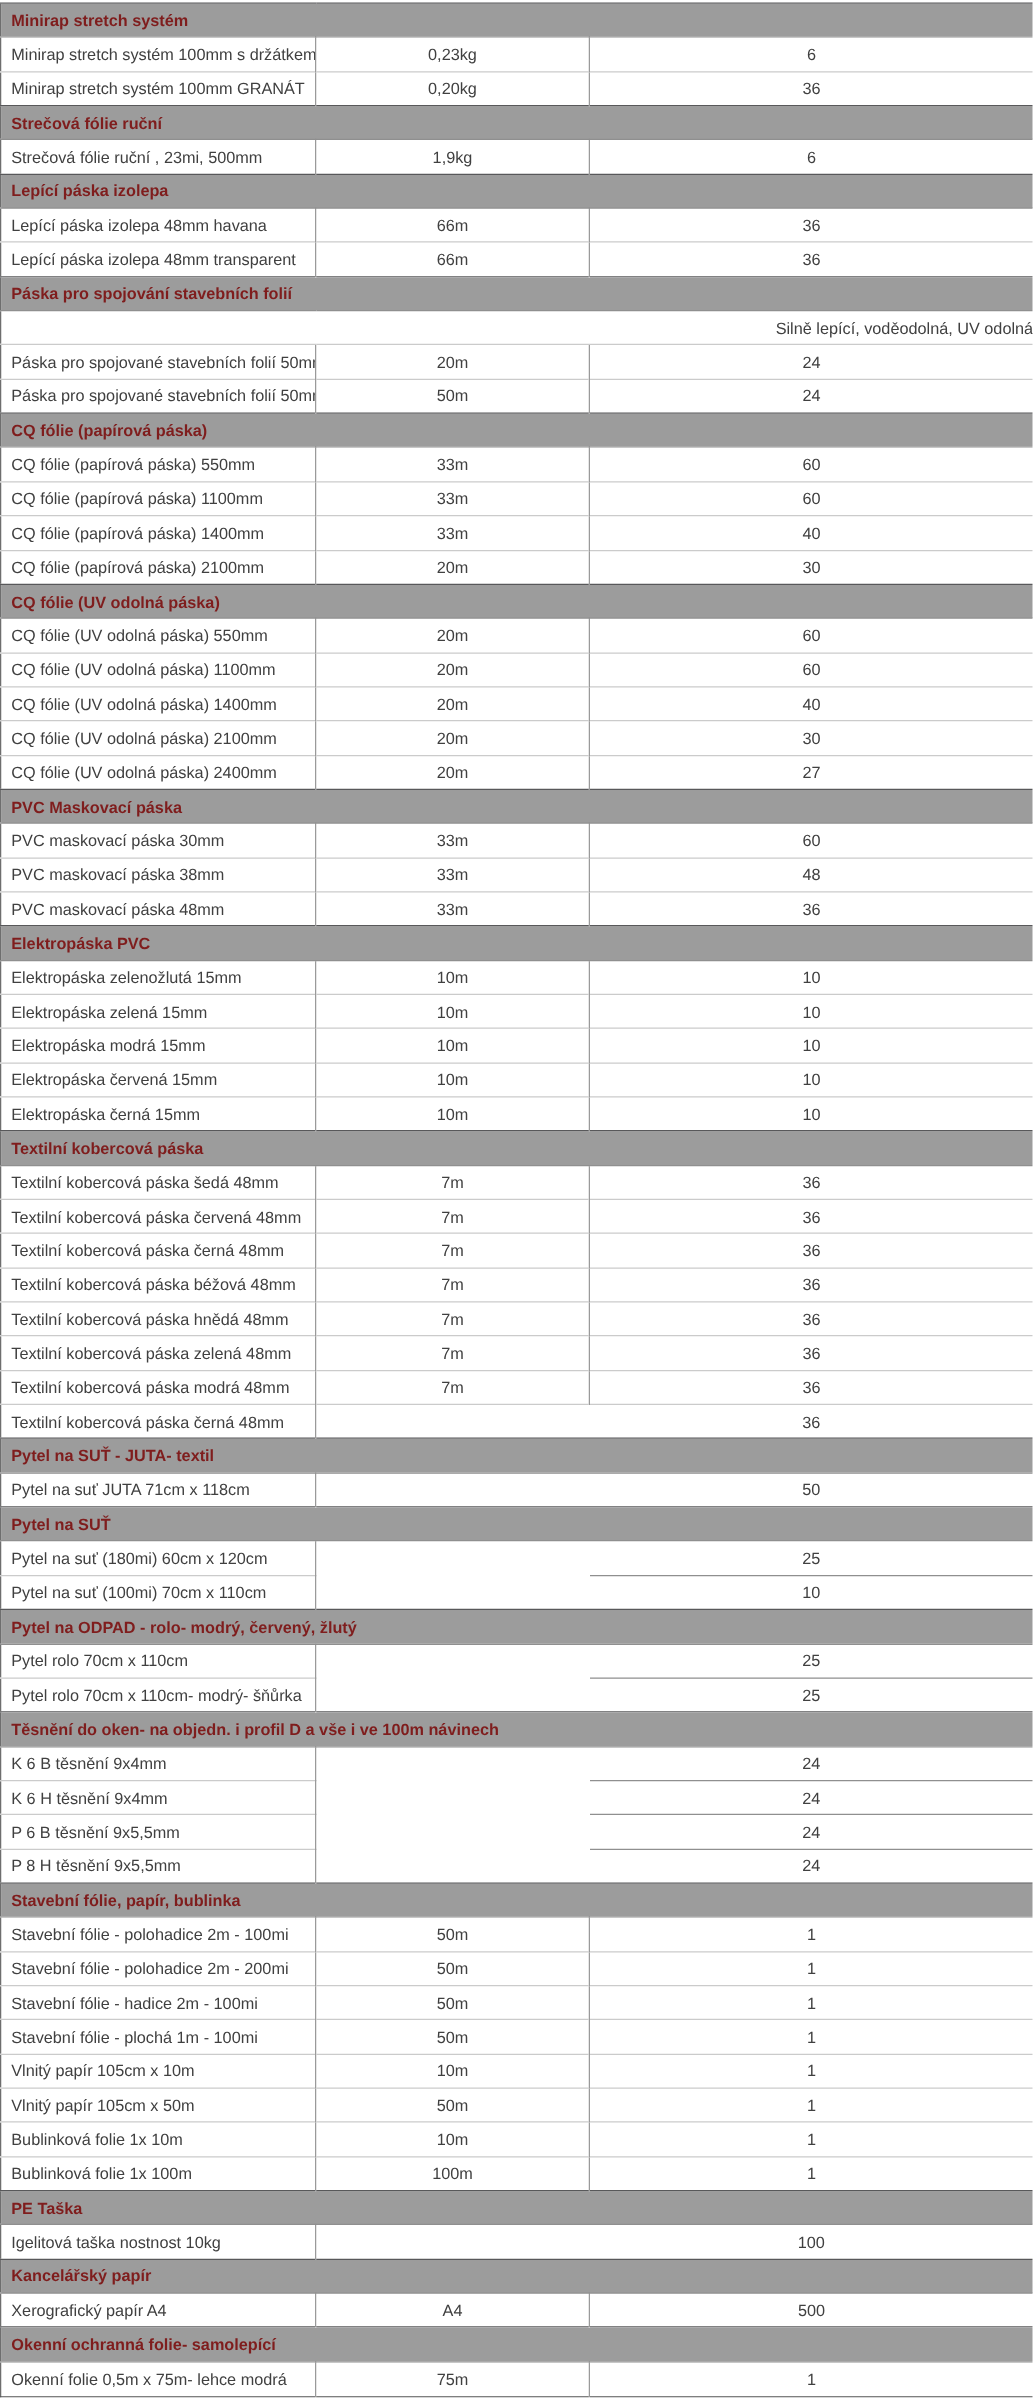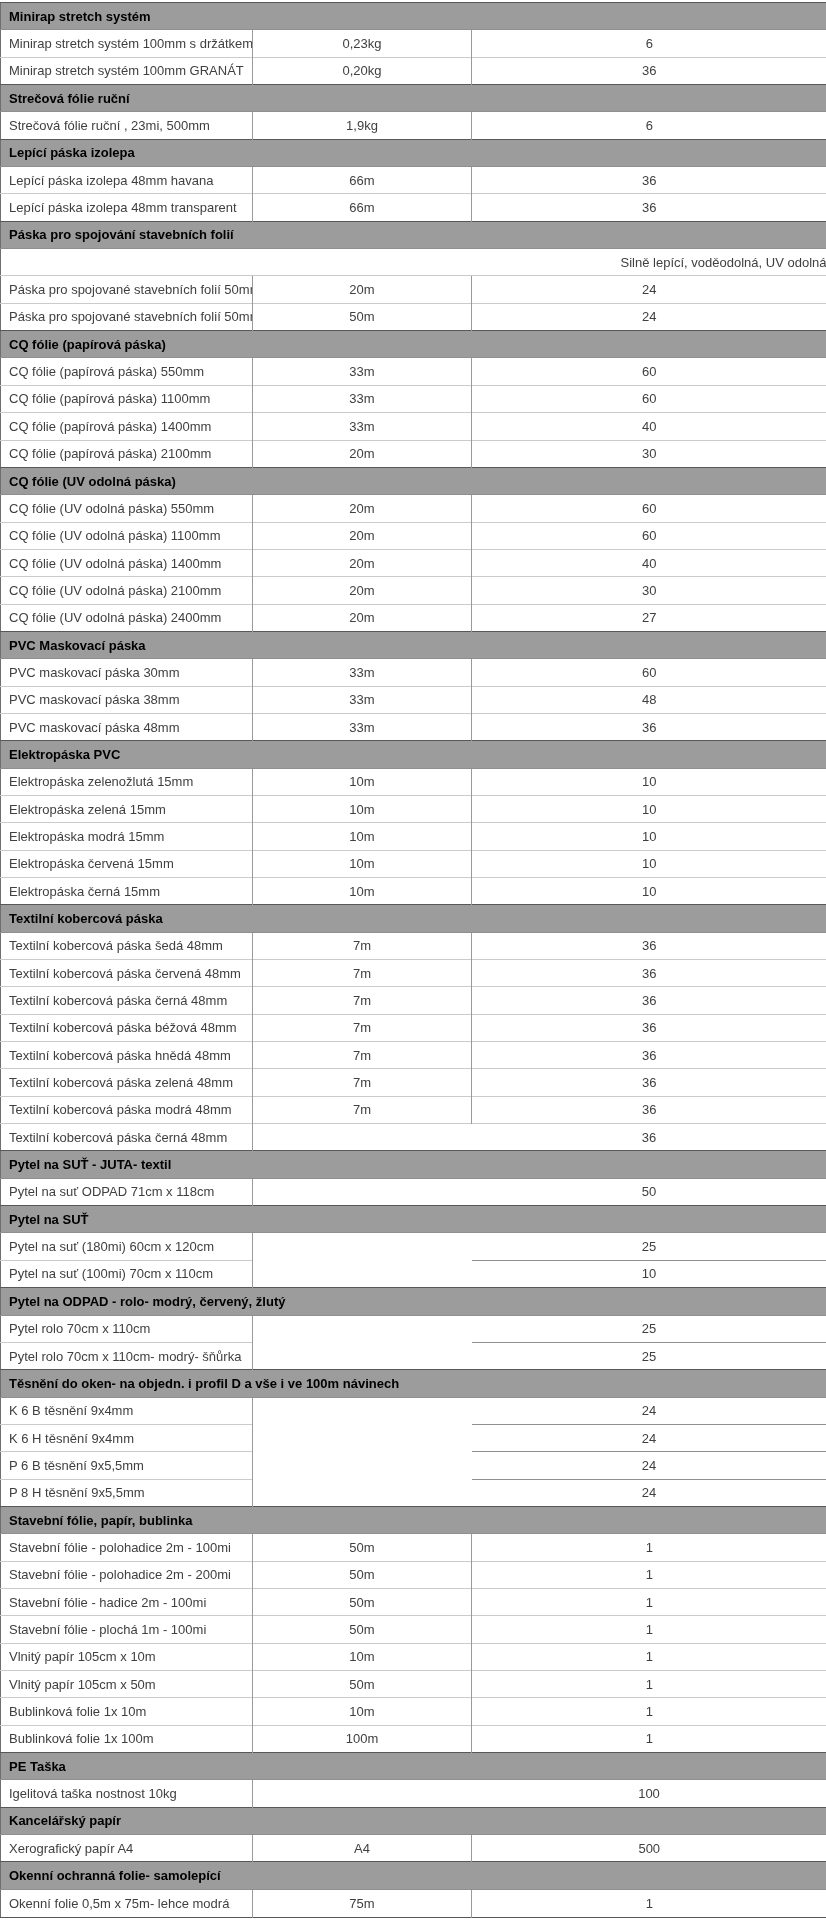--- a/index.html
+++ b/index.html
@@ -16,21 +16,21 @@
   td {
     font-size: 13px;
     color: #404040;
     vertical-align: middle;
     padding: 0;
     overflow: hidden;
     white-space: nowrap;
   }
   td.hdr {
     background: #9c9c9c;
-    color: #000000;
+    color: #7f1d1d;
     font-weight: bold;
     text-align: left;
     padding-left: 8px;
     border-top: 1px solid #58585a;
     border-bottom: 1px solid #8f8f8f;
   }
   td.c1   { text-align: left; padding-left: 8px; border-top: 1px solid #cbcbcb; margin-left: 40px; }
   td.c2   { text-align: center; border-left: 1px solid #9a9a9a; border-top: 1px solid #cbcbcb; margin-left: 16px; }
   td.c3   { text-align: center; border-left: 1px solid #9a9a9a; border-top: 1px solid #cbcbcb; }
   td.mid  { border-left: 1px solid #9a9a9a; border-top: 1px solid #cbcbcb; }
@@ -236,21 +236,21 @@
         </tr>
         <tr>
           <td class="c1">Textilní kobercová páska černá 48mm</td>
           <td class="mid" rowspan="1"></td>
           <td class="c3m">36</td>
         </tr>
         <tr>
           <td class="hdr" colspan="3">Pytel na SUŤ - JUTA- textil</td>
         </tr>
         <tr>
-          <td class="c1">Pytel na suť ODPAD 71cm x 118cm</td>
+          <td class="c1">Pytel na suť JUTA 71cm x 118cm</td>
           <td class="mid" rowspan="1"></td>
           <td class="c3m">50</td>
         </tr>
         <tr>
           <td class="hdr" colspan="3">Pytel na SUŤ</td>
         </tr>
         <tr>
           <td class="c1">Pytel na suť (180mi) 60cm x 120cm</td>
           <td class="mid" rowspan="2"></td>
           <td class="c3m">25</td>

